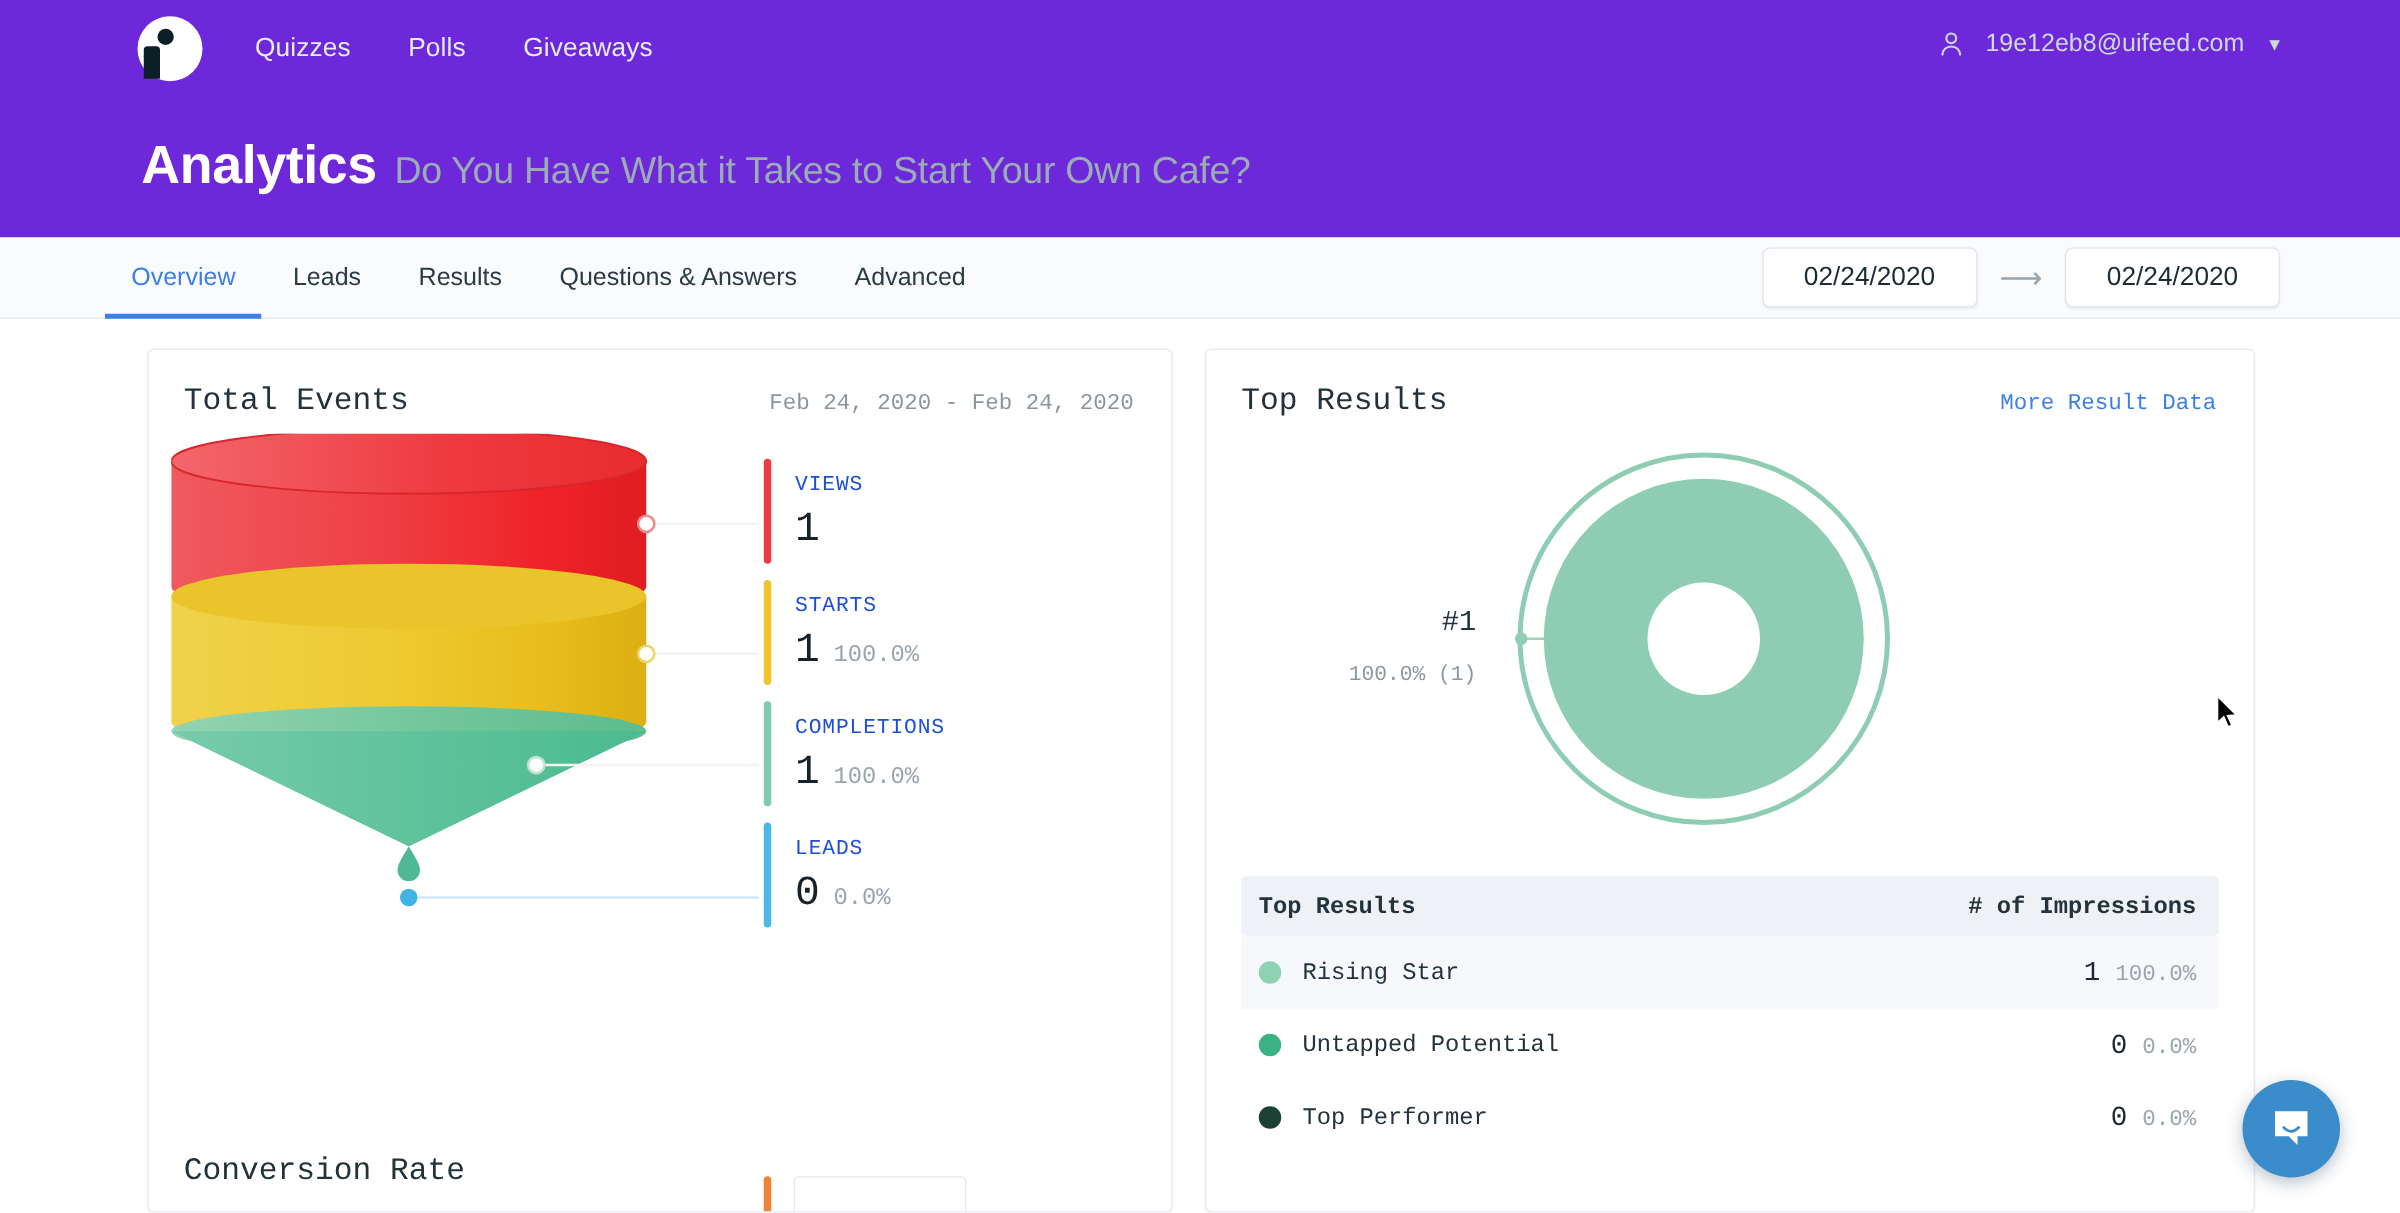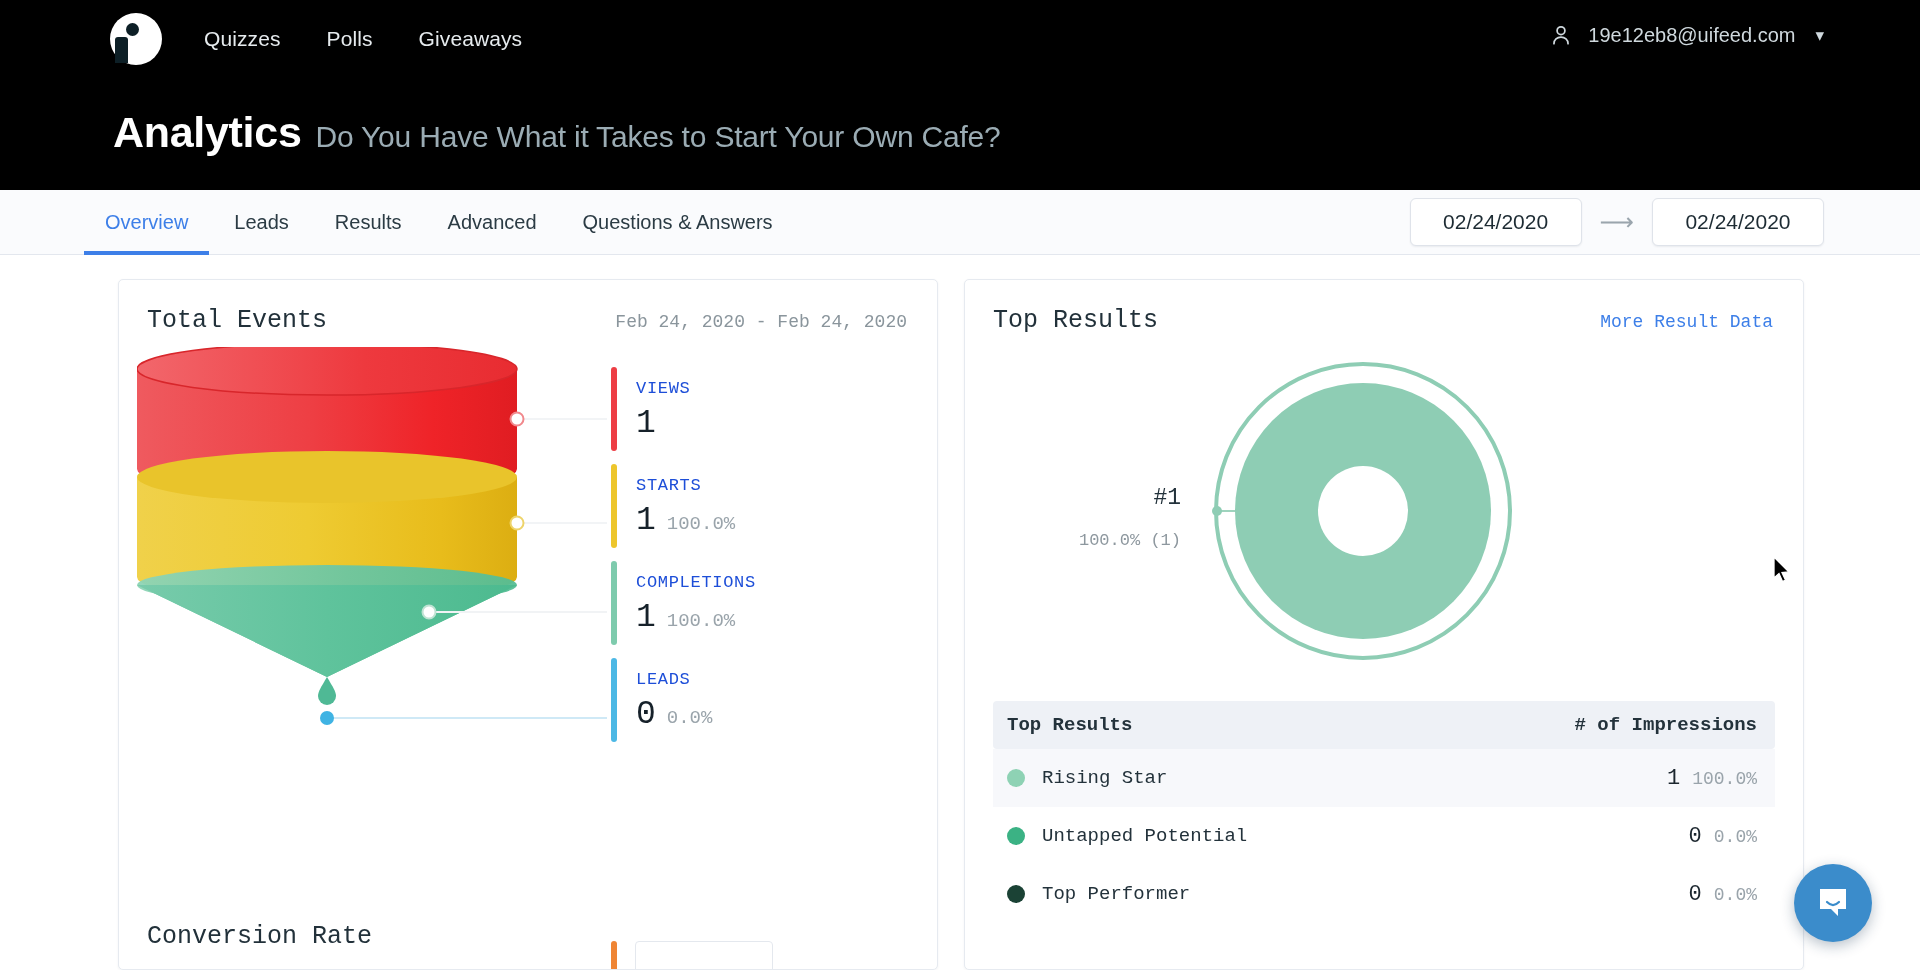--- a/index.html
+++ b/index.html
@@ -5,21 +5,21 @@
   * { box-sizing: border-box; margin: 0; padding: 0; }
   html, body {
     width: 1920px; height: 970px;
     font-family: "Liberation Sans", sans-serif;
     background: #ffffff;
     overflow: hidden;
   }
 
   
   .topbar {
-    background: #000000;
+    background: #6d28d9;
     height: 190px;
     position: relative;
   }
   .nav-row {
     height: 78px;
     display: flex;
     align-items: center;
     padding-left: 110px;
   }
   .logo {
@@ -318,22 +318,22 @@
     <span class="title-main">Analytics</span>
     <span class="title-sub">Do You Have What it Takes to Start Your Own Cafe?</span>
   </div>
 </div>
 
 <div class="tabbar">
   <div class="tabs">
     <div class="tab active">Overview</div>
     <div class="tab">Leads</div>
     <div class="tab">Results</div>
+    <div class="tab">Questions &amp; Answers</div>
     <div class="tab">Advanced</div>
-    <div class="tab">Questions &amp; Answers</div>
   </div>
 
   <div class="daterange">
     <div class="date-box">02/24/2020</div>
     <span class="arrow">⟶</span>
     <div class="date-box">02/24/2020</div>
   </div>
 </div>
 
 <div class="main">

